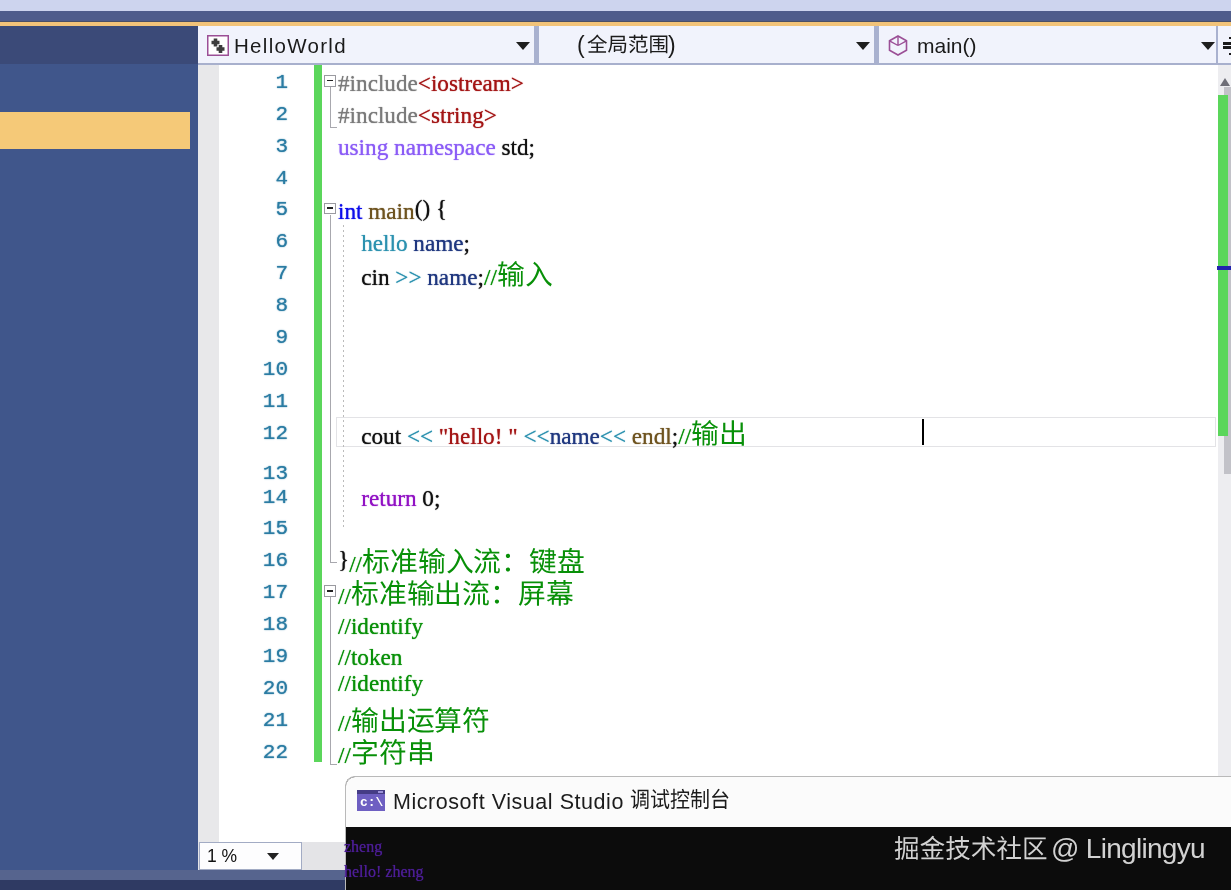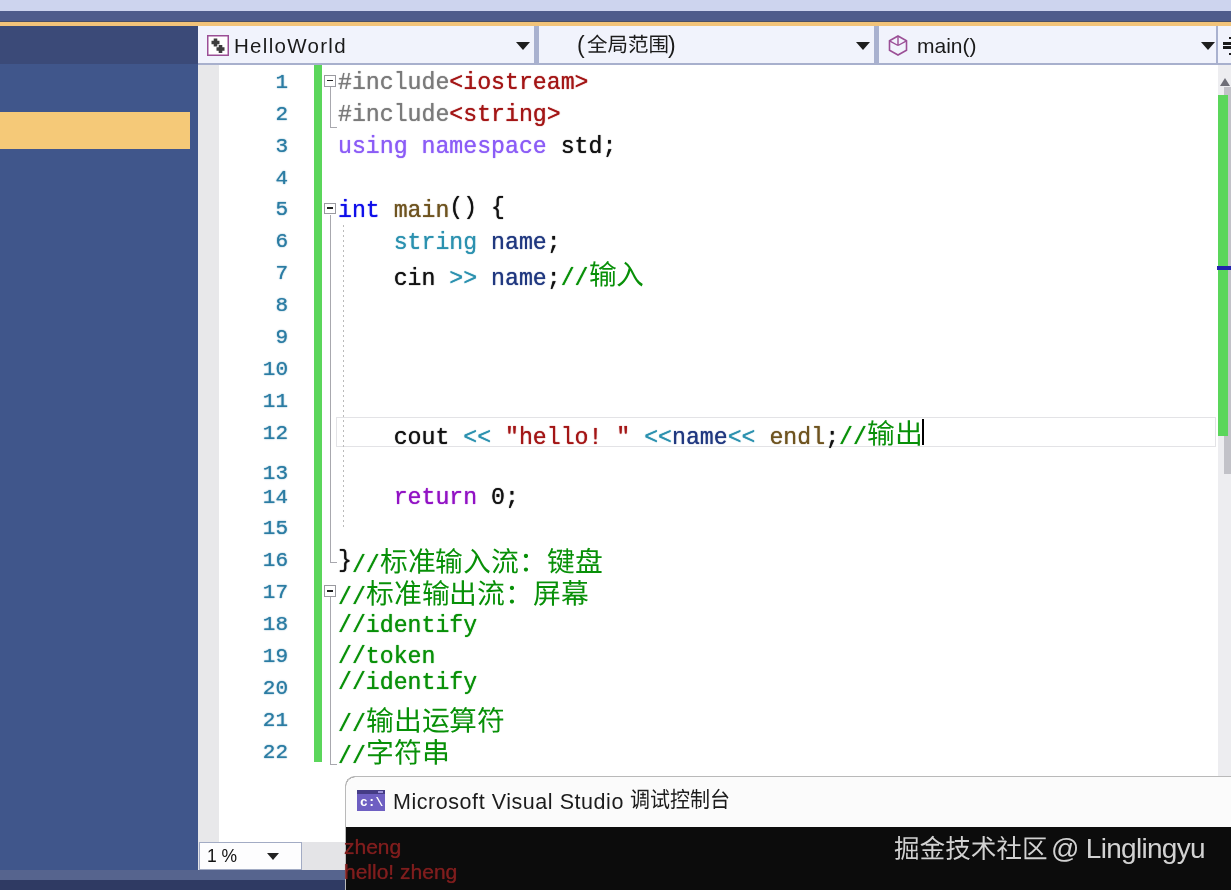--- a/index.html
+++ b/index.html
@@ -1,19 +1,19 @@
 <!DOCTYPE html>
 <html><head><meta charset="utf-8"><style>
 *{margin:0;padding:0;box-sizing:border-box}
 html,body{width:1231px;height:890px;overflow:hidden;background:#fff;
  font-family:"Liberation Sans",sans-serif}
 #root{position:absolute;left:0;top:0;width:1231px;height:890px;overflow:hidden}
 .abs{position:absolute}
 .cl{position:absolute;left:338.0px;height:31.9px;line-height:31.9px;white-space:pre;
- font-family:Liberation Mono, monospace;font-size:23.2px;color:#111;text-shadow:0 0 1px}
+ font-family:Liberation Serif, serif;font-size:23.2px;color:#111;text-shadow:0 0 1px}
 .ccjk{vertical-align:-2.6px}
 .ln{position:absolute;right:0;height:31.9px;line-height:31.9px;text-align:right;
  font-family:"Liberation Mono",monospace;font-size:21px;color:#2b7ca3;text-shadow:0 0 1.3px}
 .fb{position:absolute;left:324px;width:11.5px;height:11.5px;border:1px solid #9a9aa0;background:#fff}
 .fbm{position:absolute;left:326.5px;width:6.5px;height:1.6px;background:#222}
 .fgv{position:absolute;left:330px;width:1px;background:#a8a8ae}
 .fgh{position:absolute;left:330px;width:7px;height:1px;background:#a8a8ae}
 </style></head>
 <body>
 <div id="root">
@@ -97,21 +97,21 @@
 <div class="fb" style="top:75.0px"></div>
     <div class="fbm" style="top:79.8px"></div>
     <div class="fb" style="top:202.6px"></div>
     <div class="fbm" style="top:207.3px"></div>
     <div class="fb" style="top:585.4px"></div>
     <div class="fbm" style="top:590.1px"></div>
 <div class="cl" style="top:68.2px"><span style="color:#7a7a7a">#include</span><span style="color:#a31515">&lt;iostream&gt;</span></div>
 <div class="cl" style="top:100.1px"><span style="color:#7a7a7a">#include</span><span style="color:#a31515">&lt;string&gt;</span></div>
 <div class="cl" style="top:132.0px"><span style="color:#8b5cf6">using namespace</span><span style="color:#111"> std;</span></div>
 <div class="cl" style="top:195.8px"><span style="color:#0d0dea">int </span><span style="color:#6e531f">main</span><span style="color:#111;position:relative;top:-2.5px">() {</span></div>
-<div class="cl" style="top:227.7px">    <span style="color:#2B91AF">string </span><span style="color:#1F377F">name</span><span style="color:#111">;</span></div>
+<div class="cl" style="top:227.7px">    <span style="color:#2B91AF">hello </span><span style="color:#1F377F">name</span><span style="color:#111">;</span></div>
 <div class="cl" style="top:259.6px">    <span style="color:#111">cin </span><span style="color:#2B91AF">&gt;&gt;</span><span style="color:#111"> </span><span style="color:#1F377F">name</span><span style="color:#111">;</span><span style="color:#089008">//</span><svg class="ccjk" width="27.84" height="27.84" viewBox="0 0 1000 1000" preserveAspectRatio="none" fill="#089008">
         <path transform="translate(0,880) scale(1,-1)" d="M734 447V85H793V447ZM861 484V5C861 -6 857 -9 846 -10C833 -10 793 -10 747 -9C757 -27 765 -54 767 -71C826 -71 866 -70 890 -60C915 -49 922 -31 922 5V484ZM71 330C79 338 108 344 140 344H219V206C152 190 90 176 42 167L59 96L219 137V-79H285V154L368 176L362 239L285 221V344H365V413H285V565H219V413H132C158 483 183 566 203 652H367V720H217C225 756 231 792 236 827L166 839C162 800 157 759 150 720H47V652H137C119 569 100 501 91 475C77 430 65 398 48 393C56 376 67 344 71 330ZM659 843C593 738 469 639 348 583C366 568 386 545 397 527C424 541 451 557 477 574V532H847V581C872 566 899 551 926 537C935 557 956 581 974 596C869 641 774 698 698 783L720 816ZM506 594C562 635 615 683 659 734C710 678 765 633 826 594ZM614 406V327H477V406ZM415 466V-76H477V130H614V-1C614 -10 612 -12 604 -13C594 -13 568 -13 537 -12C546 -30 554 -57 556 -74C599 -74 630 -74 651 -63C672 -52 677 -33 677 -1V466ZM477 269H614V187H477Z"></path>
       </svg><svg class="ccjk" width="27.84" height="27.84" viewBox="0 0 1000 1000" preserveAspectRatio="none" fill="#089008">
         <path transform="translate(0,880) scale(1,-1)" d="M295 755C361 709 412 653 456 591C391 306 266 103 41 -13C61 -27 96 -58 110 -73C313 45 441 229 517 491C627 289 698 58 927 -70C931 -46 951 -6 964 15C631 214 661 590 341 819Z"></path>
       </svg></div>
 <div class="cl" style="top:419.1px">    <span style="color:#111">cout </span><span style="color:#2B91AF">&lt;&lt;</span><span style="color:#111"> </span><span style="color:#a31515">"hello! "</span><span style="color:#111"> </span><span style="color:#2B91AF">&lt;&lt;</span><span style="color:#1F377F">name</span><span style="color:#2B91AF">&lt;&lt;</span><span style="color:#111"> </span><span style="color:#6e531f">endl</span><span style="color:#111">;</span><span style="color:#089008">//</span><svg class="ccjk" width="27.84" height="27.84" viewBox="0 0 1000 1000" preserveAspectRatio="none" fill="#089008">
         <path transform="translate(0,880) scale(1,-1)" d="M734 447V85H793V447ZM861 484V5C861 -6 857 -9 846 -10C833 -10 793 -10 747 -9C757 -27 765 -54 767 -71C826 -71 866 -70 890 -60C915 -49 922 -31 922 5V484ZM71 330C79 338 108 344 140 344H219V206C152 190 90 176 42 167L59 96L219 137V-79H285V154L368 176L362 239L285 221V344H365V413H285V565H219V413H132C158 483 183 566 203 652H367V720H217C225 756 231 792 236 827L166 839C162 800 157 759 150 720H47V652H137C119 569 100 501 91 475C77 430 65 398 48 393C56 376 67 344 71 330ZM659 843C593 738 469 639 348 583C366 568 386 545 397 527C424 541 451 557 477 574V532H847V581C872 566 899 551 926 537C935 557 956 581 974 596C869 641 774 698 698 783L720 816ZM506 594C562 635 615 683 659 734C710 678 765 633 826 594ZM614 406V327H477V406ZM415 466V-76H477V130H614V-1C614 -10 612 -12 604 -13C594 -13 568 -13 537 -12C546 -30 554 -57 556 -74C599 -74 630 -74 651 -63C672 -52 677 -33 677 -1V466ZM477 269H614V187H477Z"></path>
       </svg><svg class="ccjk" width="27.84" height="27.84" viewBox="0 0 1000 1000" preserveAspectRatio="none" fill="#089008">
         <path transform="translate(0,880) scale(1,-1)" d="M104 341V-21H814V-78H895V341H814V54H539V404H855V750H774V477H539V839H457V477H228V749H150V404H457V54H187V341Z"></path>
       </svg></div>
@@ -195,21 +195,21 @@
  <text x="3" y="16" font-family="Liberation Mono,monospace" font-size="13" font-weight="bold" fill="#fff">c:\</text>
 </svg>
 <div class="abs" style="left:393px;top:777px;height:50px;line-height:50px;font-size:21.5px;letter-spacing:0.55px;color:#1c1c1c">Microsoft Visual Studio</div>
 <div class="abs" style="left:629.5px;top:788px"><svg width="100.00" height="22.00" viewBox="0 0 5000 1000" preserveAspectRatio="none" fill="#1c1c1c">
         <path transform="translate(0,880) scale(1,-1)" d="M105 772C159 726 226 659 256 615L309 668C277 710 209 774 154 818ZM43 526V454H184V107C184 54 148 15 128 -1C142 -12 166 -37 175 -52C188 -35 212 -15 345 91C331 44 311 0 283 -39C298 -47 327 -68 338 -79C436 57 450 268 450 422V728H856V11C856 -4 851 -9 836 -9C822 -10 775 -10 723 -8C733 -27 744 -58 747 -77C818 -77 861 -76 888 -65C915 -52 924 -30 924 10V795H383V422C383 327 380 216 352 113C344 128 335 149 330 164L257 108V526ZM620 698V614H512V556H620V454H490V397H818V454H681V556H793V614H681V698ZM512 315V35H570V81H781V315ZM570 259H723V138H570Z"></path>
         <path transform="translate(1000,880) scale(1,-1)" d="M120 775C171 731 235 667 265 626L317 678C287 718 222 778 170 821ZM777 796C819 752 865 691 885 651L940 688C918 727 871 785 829 828ZM50 526V454H189V94C189 51 159 22 141 11C154 -4 172 -36 179 -54C194 -36 221 -18 392 97C385 112 376 141 371 161L260 89V526ZM671 835 677 632H346V560H680C698 183 745 -74 869 -77C907 -77 947 -35 967 134C953 140 921 160 907 175C901 77 889 21 871 21C809 24 770 251 754 560H959V632H751C749 697 747 765 747 835ZM360 61 381 -10C465 15 574 47 679 78L669 145L552 112V344H646V414H378V344H483V93Z"></path>
         <path transform="translate(2000,880) scale(1,-1)" d="M695 553C758 496 843 415 884 369L933 418C889 463 804 540 741 594ZM560 593C513 527 440 460 370 415C384 402 408 372 417 358C489 410 572 491 626 569ZM164 841V646H43V575H164V336C114 319 68 305 32 294L49 219L164 261V16C164 2 159 -2 147 -2C135 -3 96 -3 53 -2C63 -22 72 -53 74 -71C137 -72 177 -69 200 -58C225 -46 234 -25 234 16V286L342 325L330 394L234 360V575H338V646H234V841ZM332 20V-47H964V20H689V271H893V338H413V271H613V20ZM588 823C602 792 619 752 631 719H367V544H435V653H882V554H954V719H712C700 754 678 802 658 841Z"></path>
         <path transform="translate(3000,880) scale(1,-1)" d="M676 748V194H747V748ZM854 830V23C854 7 849 2 834 2C815 1 759 1 700 3C710 -20 721 -55 725 -76C800 -76 855 -74 885 -62C916 -48 928 -26 928 24V830ZM142 816C121 719 87 619 41 552C60 545 93 532 108 524C125 553 142 588 158 627H289V522H45V453H289V351H91V2H159V283H289V-79H361V283H500V78C500 67 497 64 486 64C475 63 442 63 400 65C409 46 418 19 421 -1C476 -1 515 0 538 11C563 23 569 42 569 76V351H361V453H604V522H361V627H565V696H361V836H289V696H183C194 730 204 766 212 802Z"></path>
         <path transform="translate(4000,880) scale(1,-1)" d="M179 342V-79H255V-25H741V-77H821V342ZM255 48V270H741V48ZM126 426C165 441 224 443 800 474C825 443 846 414 861 388L925 434C873 518 756 641 658 727L599 687C647 644 699 591 745 540L231 516C320 598 410 701 490 811L415 844C336 720 219 593 183 559C149 526 124 505 101 500C110 480 122 442 126 426Z"></path>
       </svg></div>
-<div class="abs" style="left:344px;top:835.4px;width:500px;font-family:Liberation Sans, sans-serif;font-size:21px;line-height:24.8px;color:#7f1d1d;white-space:pre;text-shadow:0 0 0.8px">zheng
+<div class="abs" style="left:344px;top:835.4px;width:500px;font-family:Liberation Serif, serif;font-size:16px;line-height:24.8px;color:#4c1d95;white-space:pre;text-shadow:0 0 0.8px">zheng
 hello! zheng</div>
 <div class="abs" style="left:894.3px;top:834.5px"><svg width="153.60" height="26.00" viewBox="0 0 6000 1000" preserveAspectRatio="none" fill="#d2d2d2">
         <path transform="translate(0,880) scale(1,-1)" d="M368 797V491C368 334 361 115 281 -41C298 -48 328 -69 340 -81C425 82 438 325 438 491V546H923V797ZM438 733H852V610H438ZM472 197V-40H865V-75H928V197H865V22H727V254H912V477H848V315H727V514H664V315H549V476H488V254H664V22H535V197ZM162 839V638H42V568H162V348C111 332 65 318 28 309L47 235L162 273V14C162 0 157 -4 145 -4C133 -5 94 -5 51 -4C60 -24 69 -55 72 -73C135 -74 174 -71 198 -59C223 -48 232 -27 232 14V296L334 329L324 398L232 369V568H329V638H232V839Z"></path>
         <path transform="translate(1000,880) scale(1,-1)" d="M198 218C236 161 275 82 291 34L356 62C340 111 299 187 260 242ZM733 243C708 187 663 107 628 57L685 33C721 79 767 152 804 215ZM499 849C404 700 219 583 30 522C50 504 70 475 82 453C136 473 190 497 241 526V470H458V334H113V265H458V18H68V-51H934V18H537V265H888V334H537V470H758V533C812 502 867 476 919 457C931 477 954 506 972 522C820 570 642 674 544 782L569 818ZM746 540H266C354 592 435 656 501 729C568 660 655 593 746 540Z"></path>
         <path transform="translate(2000,880) scale(1,-1)" d="M614 840V683H378V613H614V462H398V393H431L428 392C468 285 523 192 594 116C512 56 417 14 320 -12C335 -28 353 -59 361 -79C464 -48 562 -1 648 64C722 -1 812 -50 916 -81C927 -61 948 -32 965 -16C865 10 778 54 705 113C796 197 868 306 909 444L861 465L847 462H688V613H929V683H688V840ZM502 393H814C777 302 720 225 650 162C586 227 537 305 502 393ZM178 840V638H49V568H178V348C125 333 77 320 37 311L59 238L178 273V11C178 -4 173 -9 159 -9C146 -9 103 -9 56 -8C65 -28 76 -59 79 -77C148 -78 189 -75 216 -64C242 -52 252 -32 252 11V295L373 332L363 400L252 368V568H363V638H252V840Z"></path>
         <path transform="translate(3000,880) scale(1,-1)" d="M607 776C669 732 748 667 786 626L843 680C803 720 723 781 661 823ZM461 839V587H67V513H440C351 345 193 180 35 100C54 85 79 55 93 35C229 114 364 251 461 405V-80H543V435C643 283 781 131 902 43C916 64 942 93 962 109C827 194 668 358 574 513H928V587H543V839Z"></path>
         <path transform="translate(4000,880) scale(1,-1)" d="M159 808C196 768 235 711 253 674L314 712C295 748 254 802 216 841ZM53 668V599H318C253 474 137 354 27 288C38 274 54 236 60 215C107 246 154 285 200 331V-79H273V353C311 311 356 257 378 228L425 290C403 312 325 391 286 428C337 494 381 567 412 642L371 671L358 668ZM649 843V526H430V454H649V33H383V-41H960V33H725V454H938V526H725V843Z"></path>
         <path transform="translate(5000,880) scale(1,-1)" d="M927 786H97V-50H952V22H171V713H927ZM259 585C337 521 424 445 505 369C420 283 324 207 226 149C244 136 273 107 286 92C380 154 472 231 558 319C645 236 722 155 772 92L833 147C779 210 698 291 609 374C681 455 747 544 802 637L731 665C683 580 623 498 555 422C474 496 389 568 313 629Z"></path>
       </svg></div>
 <div class="abs" style="left:1051px;top:831.6px;height:34px;line-height:34px;font-size:28px;letter-spacing:-0.7px;color:#d2d2d2">@ Linglingyu</div>

